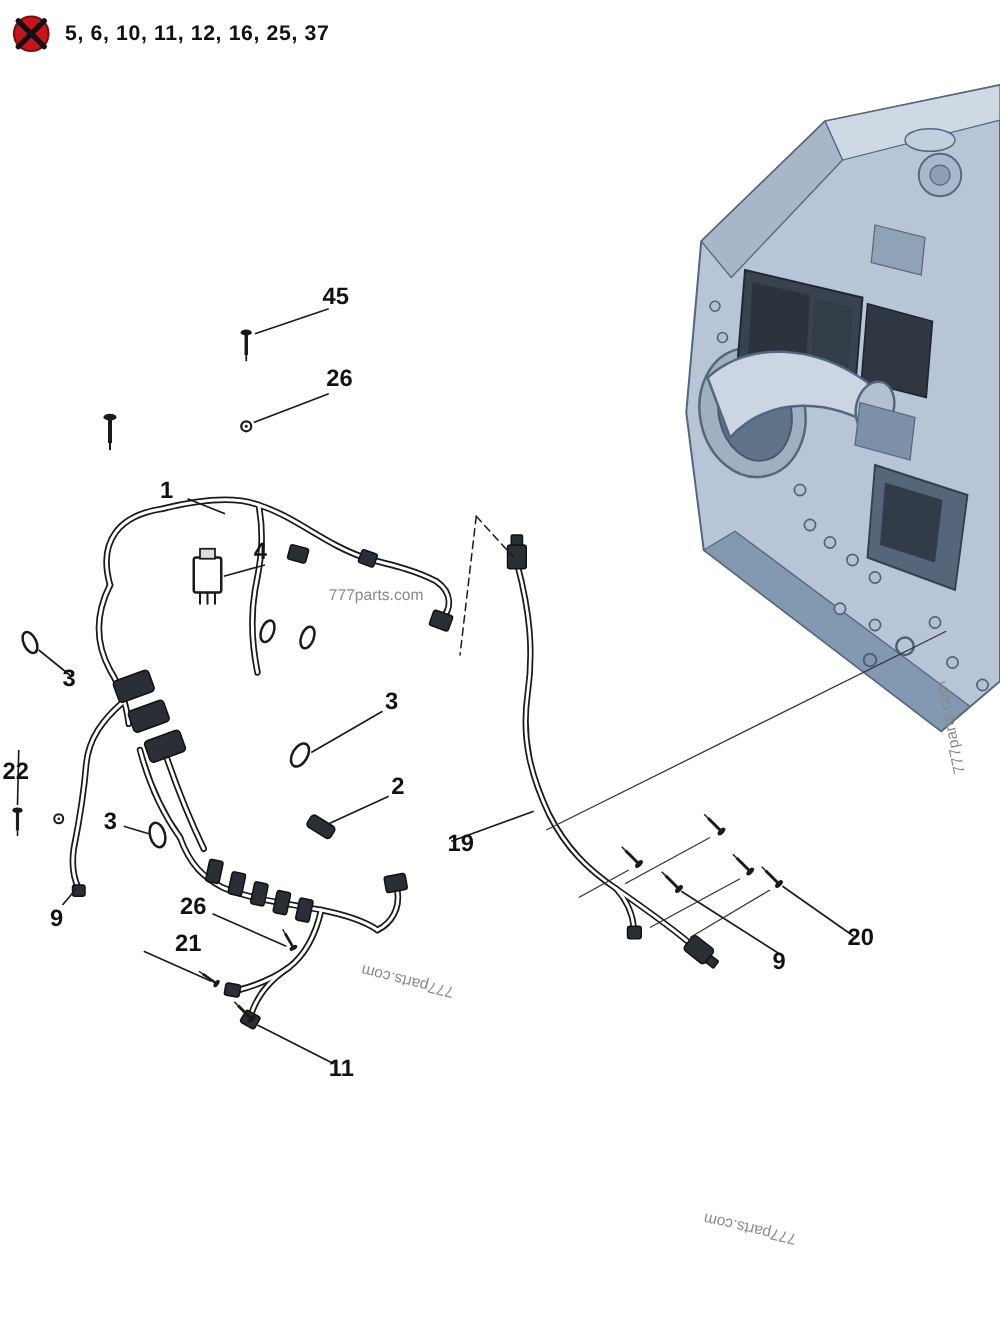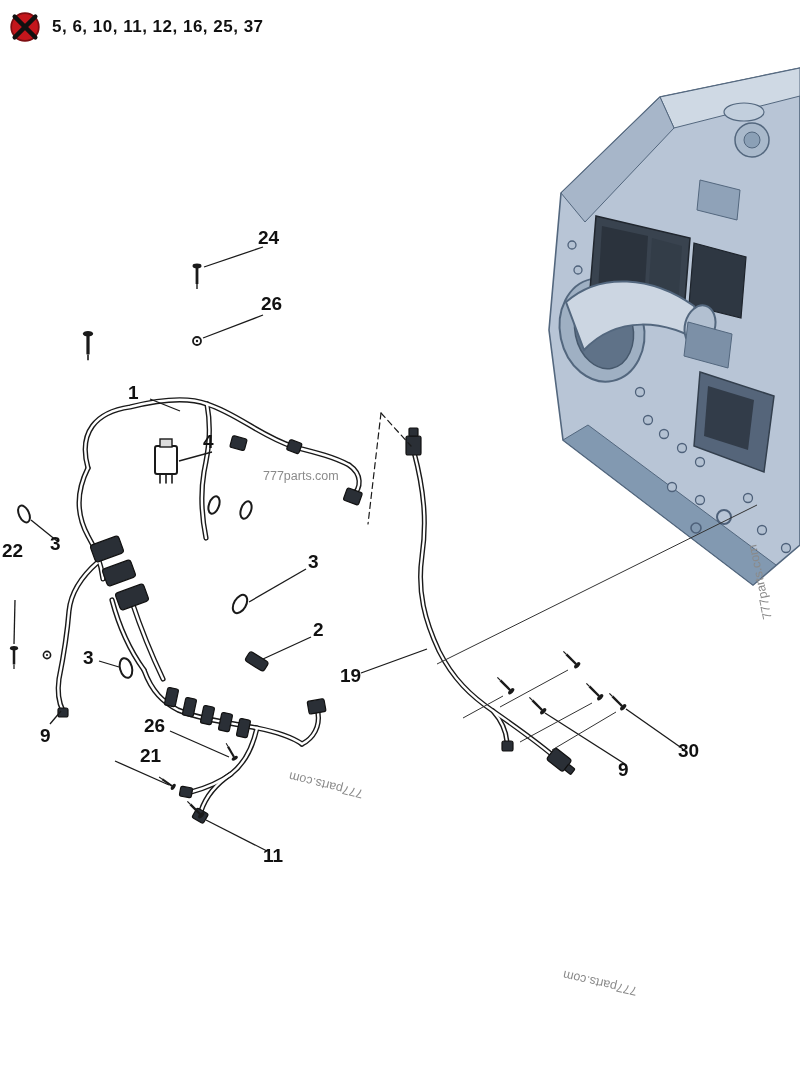--- a/index.html
+++ b/index.html
@@ -209,34 +209,34 @@
     </g>
     <g stroke="#333" stroke-width="1">
       <line x1="757" y1="505" x2="437" y2="664"></line>
       <line x1="568" y1="670" x2="500" y2="707"></line>
       <line x1="592" y1="703" x2="520" y2="742"></line>
       <line x1="616" y1="712" x2="552" y2="750"></line>
       <line x1="503" y1="696" x2="463" y2="718"></line>
     </g>
   </svg>
 
-  <div class="callout" style="left:258px;top:228px;">24</div>
+  <div class="callout" style="left:258px;top:228px;">45</div>
   <div class="callout" style="left:261px;top:294px;">26</div>
   <div class="callout" style="left:128px;top:383px;">1</div>
   <div class="callout" style="left:203px;top:432px;">4</div>
   <div class="callout" style="left:50px;top:534px;">3</div>
   <div class="callout" style="left:308px;top:552px;">3</div>
-  <div class="callout" style="left:2px;top:541px;text-align:center;">22</div>
+  <div class="callout" style="left:2px;top:608px;text-align:center;">22</div>
   <div class="callout" style="left:313px;top:620px;">2</div>
   <div class="callout" style="left:83px;top:648px;">3</div>
-  <div class="callout" style="left:340px;top:666px;text-align:center;">19</div>
+  <div class="callout" style="left:358px;top:666px;text-align:center;">19</div>
   <div class="callout" style="left:40px;top:726px;">9</div>
   <div class="callout" style="left:144px;top:716px;">26</div>
   <div class="callout" style="left:92px;top:746px;margin-left:48px;">21</div>
-  <div class="callout" style="left:678px;top:741px;">30</div>
+  <div class="callout" style="left:678px;top:741px;">20</div>
   <div class="callout" style="left:618px;top:760px;">9</div>
   <div class="callout" style="left:263px;top:846px;">11</div>
 
   <div class="wm" style="left:263px;top:469px;">777parts.com</div>
   <div class="wm" style="left:276px;top:778px;width:100px;transform:rotate(194deg);">777parts.com</div>
   <div class="wm" style="left:712px;top:575px;width:96px;transform:rotate(-102deg);">777parts.com</div>
   <div class="wm" style="left:548px;top:976px;width:104px;transform:rotate(193deg);">777parts.com</div>
 
 </div>
 

